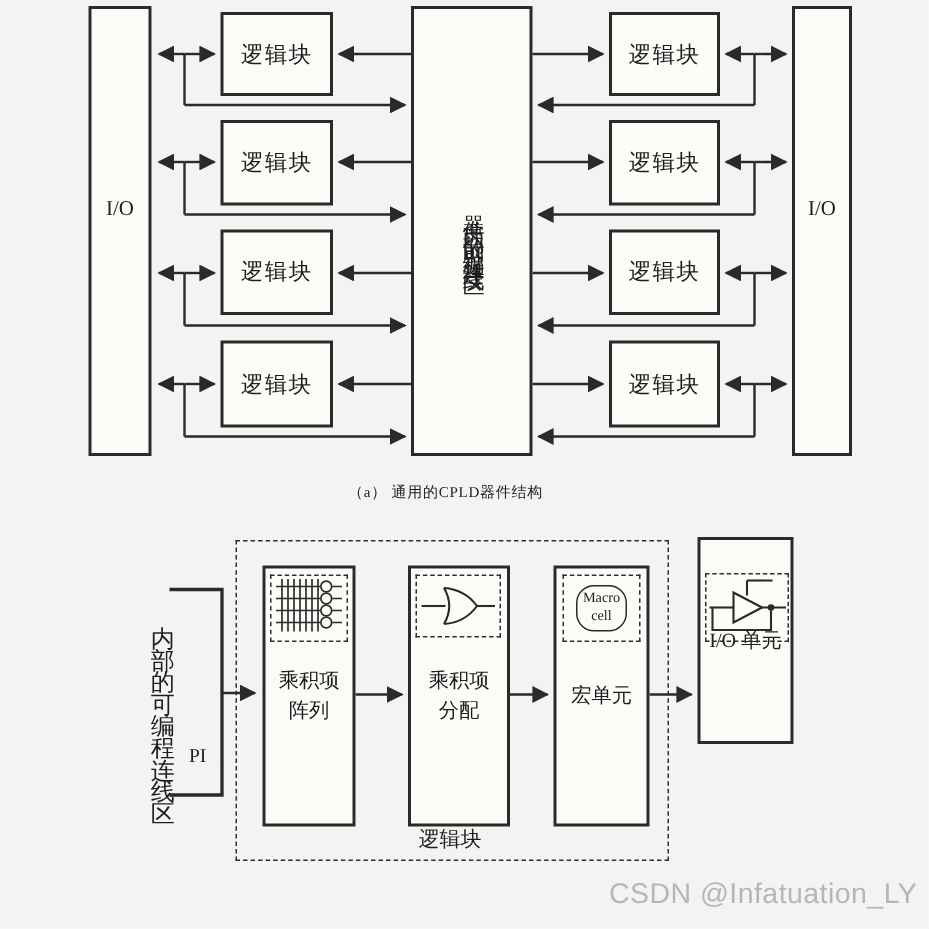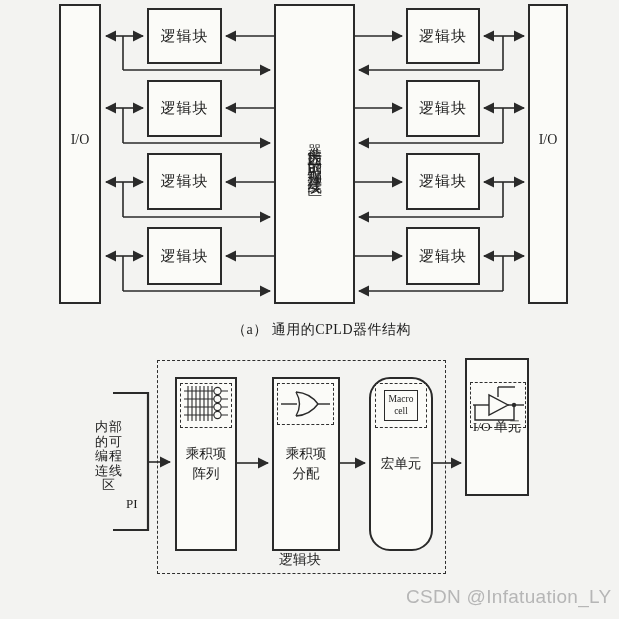--- a/index.html
+++ b/index.html
@@ -25,25 +25,25 @@
     position:absolute;border:1.4px dashed #2f2f2f;box-sizing:border-box;background:transparent;
   }
   .outer-dash{border-width:1.6px;}
   .macrocell{
     position:absolute;border:1.5px solid #2a2a2a;background:#fbfbf8;box-sizing:border-box;
     font-size:9.5px;line-height:1.25;white-space:pre-line;text-align:center;
     display:flex;align-items:center;justify-content:center;
   }
   .free-lbl{position:absolute;font-size:14px;white-space:nowrap;}
   .left-vlbl{
-    position:absolute;font-size:13px;line-height:14.6px;white-space:pre-line;
+    position:absolute;font-size:16px;line-height:14.6px;white-space:pre-line;
     text-align:center;letter-spacing:1px;
   }
   .pi-lbl{position:absolute;font-size:13px;margin-top:43px;}
-  .caption{position:absolute;font-size:14px;white-space:nowrap;letter-spacing:0.5px;}
+  .caption{position:absolute;font-size:10px;white-space:nowrap;letter-spacing:0.5px;}
   .watermark{
     position:absolute;font-family:Liberation Sans, sans-serif;
     font-size:19px;color:#b6b6b6;white-space:nowrap;letter-spacing:0.3px;
   }
   svg.overlay{position:absolute;left:0;top:0;pointer-events:none;}
 </style>
 </head>
 <body>
 
 <div class="canvas">
@@ -99,33 +99,33 @@
   <div class="dashedbox outer-dash" style="left:157px;top:360px;width:289px;height:214px;"></div>
 
   <div class="box b-blk" style="left:175px;top:377px;width:62px;height:174px;">
     <span>乘积项
 阵列</span>
   </div>
   <div class="box b-blk" style="left:272px;top:377px;width:68px;height:174px;">
     <span>乘积项
 分配</span>
   </div>
-  <div class="box b-blk" style="left:369px;top:377px;width:64px;height:174px;border-radius:21px;">
+  <div class="box b-blk" style="left:369px;top:377px;width:64px;height:174px;">
     <span>宏单元</span>
   </div>
   <div class="box b-blk" style="left:465px;top:358px;width:64px;height:138px;">
     <span>I/O 单元</span>
   </div>
 
   <div class="dashedbox" style="left:180px;top:383px;width:52px;height:45px;"></div>
   <div class="dashedbox" style="left:277px;top:383px;width:57px;height:42px;"></div>
   <div class="dashedbox" style="left:375px;top:383px;width:52px;height:45px;"></div>
   <div class="dashedbox" style="left:470px;top:382px;width:56px;height:46px;"></div>
 
-  <div class="macrocell" style="left:384px;top:390px;width:34px;height:31px;">
+  <div class="macrocell" style="left:384px;top:390px;width:34px;height:31px;border-radius:12px;">
     <span>Macro
 cell</span>
   </div>
 
   <div class="free-lbl" style="left:279px;top:551px;">逻辑块</div>
 
 
   <div class="watermark" style="left:406px;top:586px;">CSDN @Infatuation_LY</div>
 
   <svg class="overlay" width="619" height="619" viewBox="0 0 619 619">

